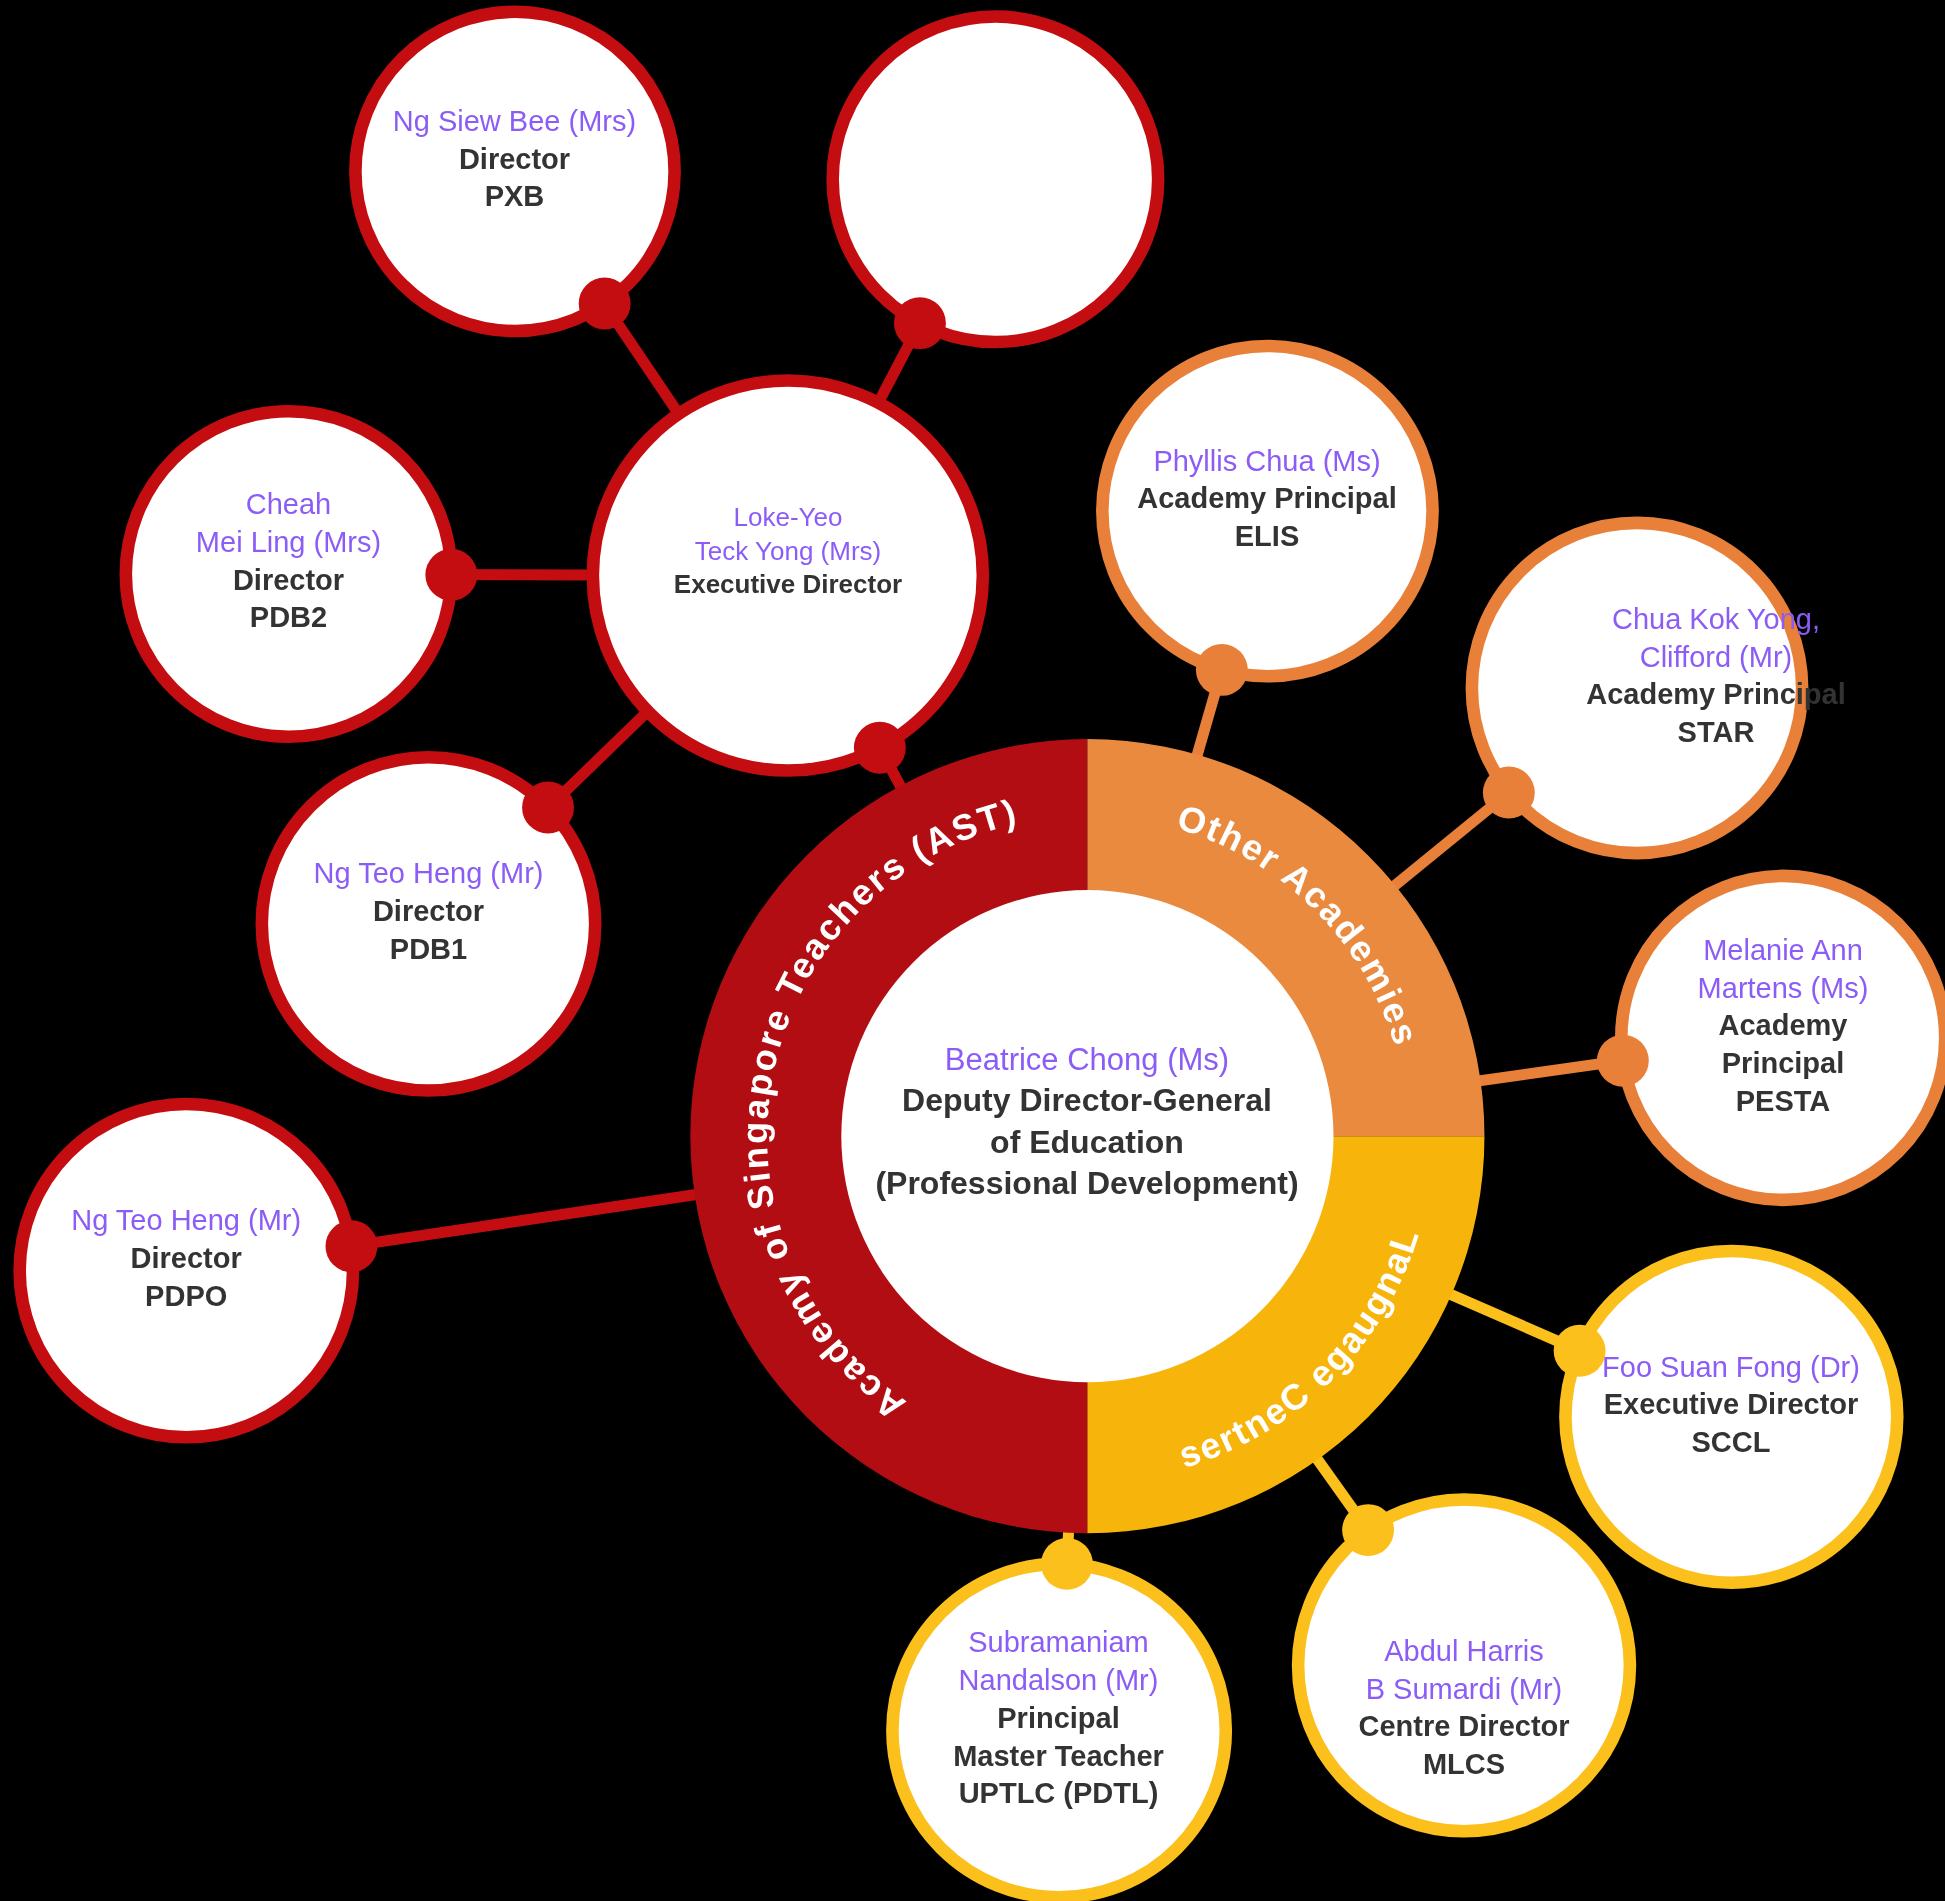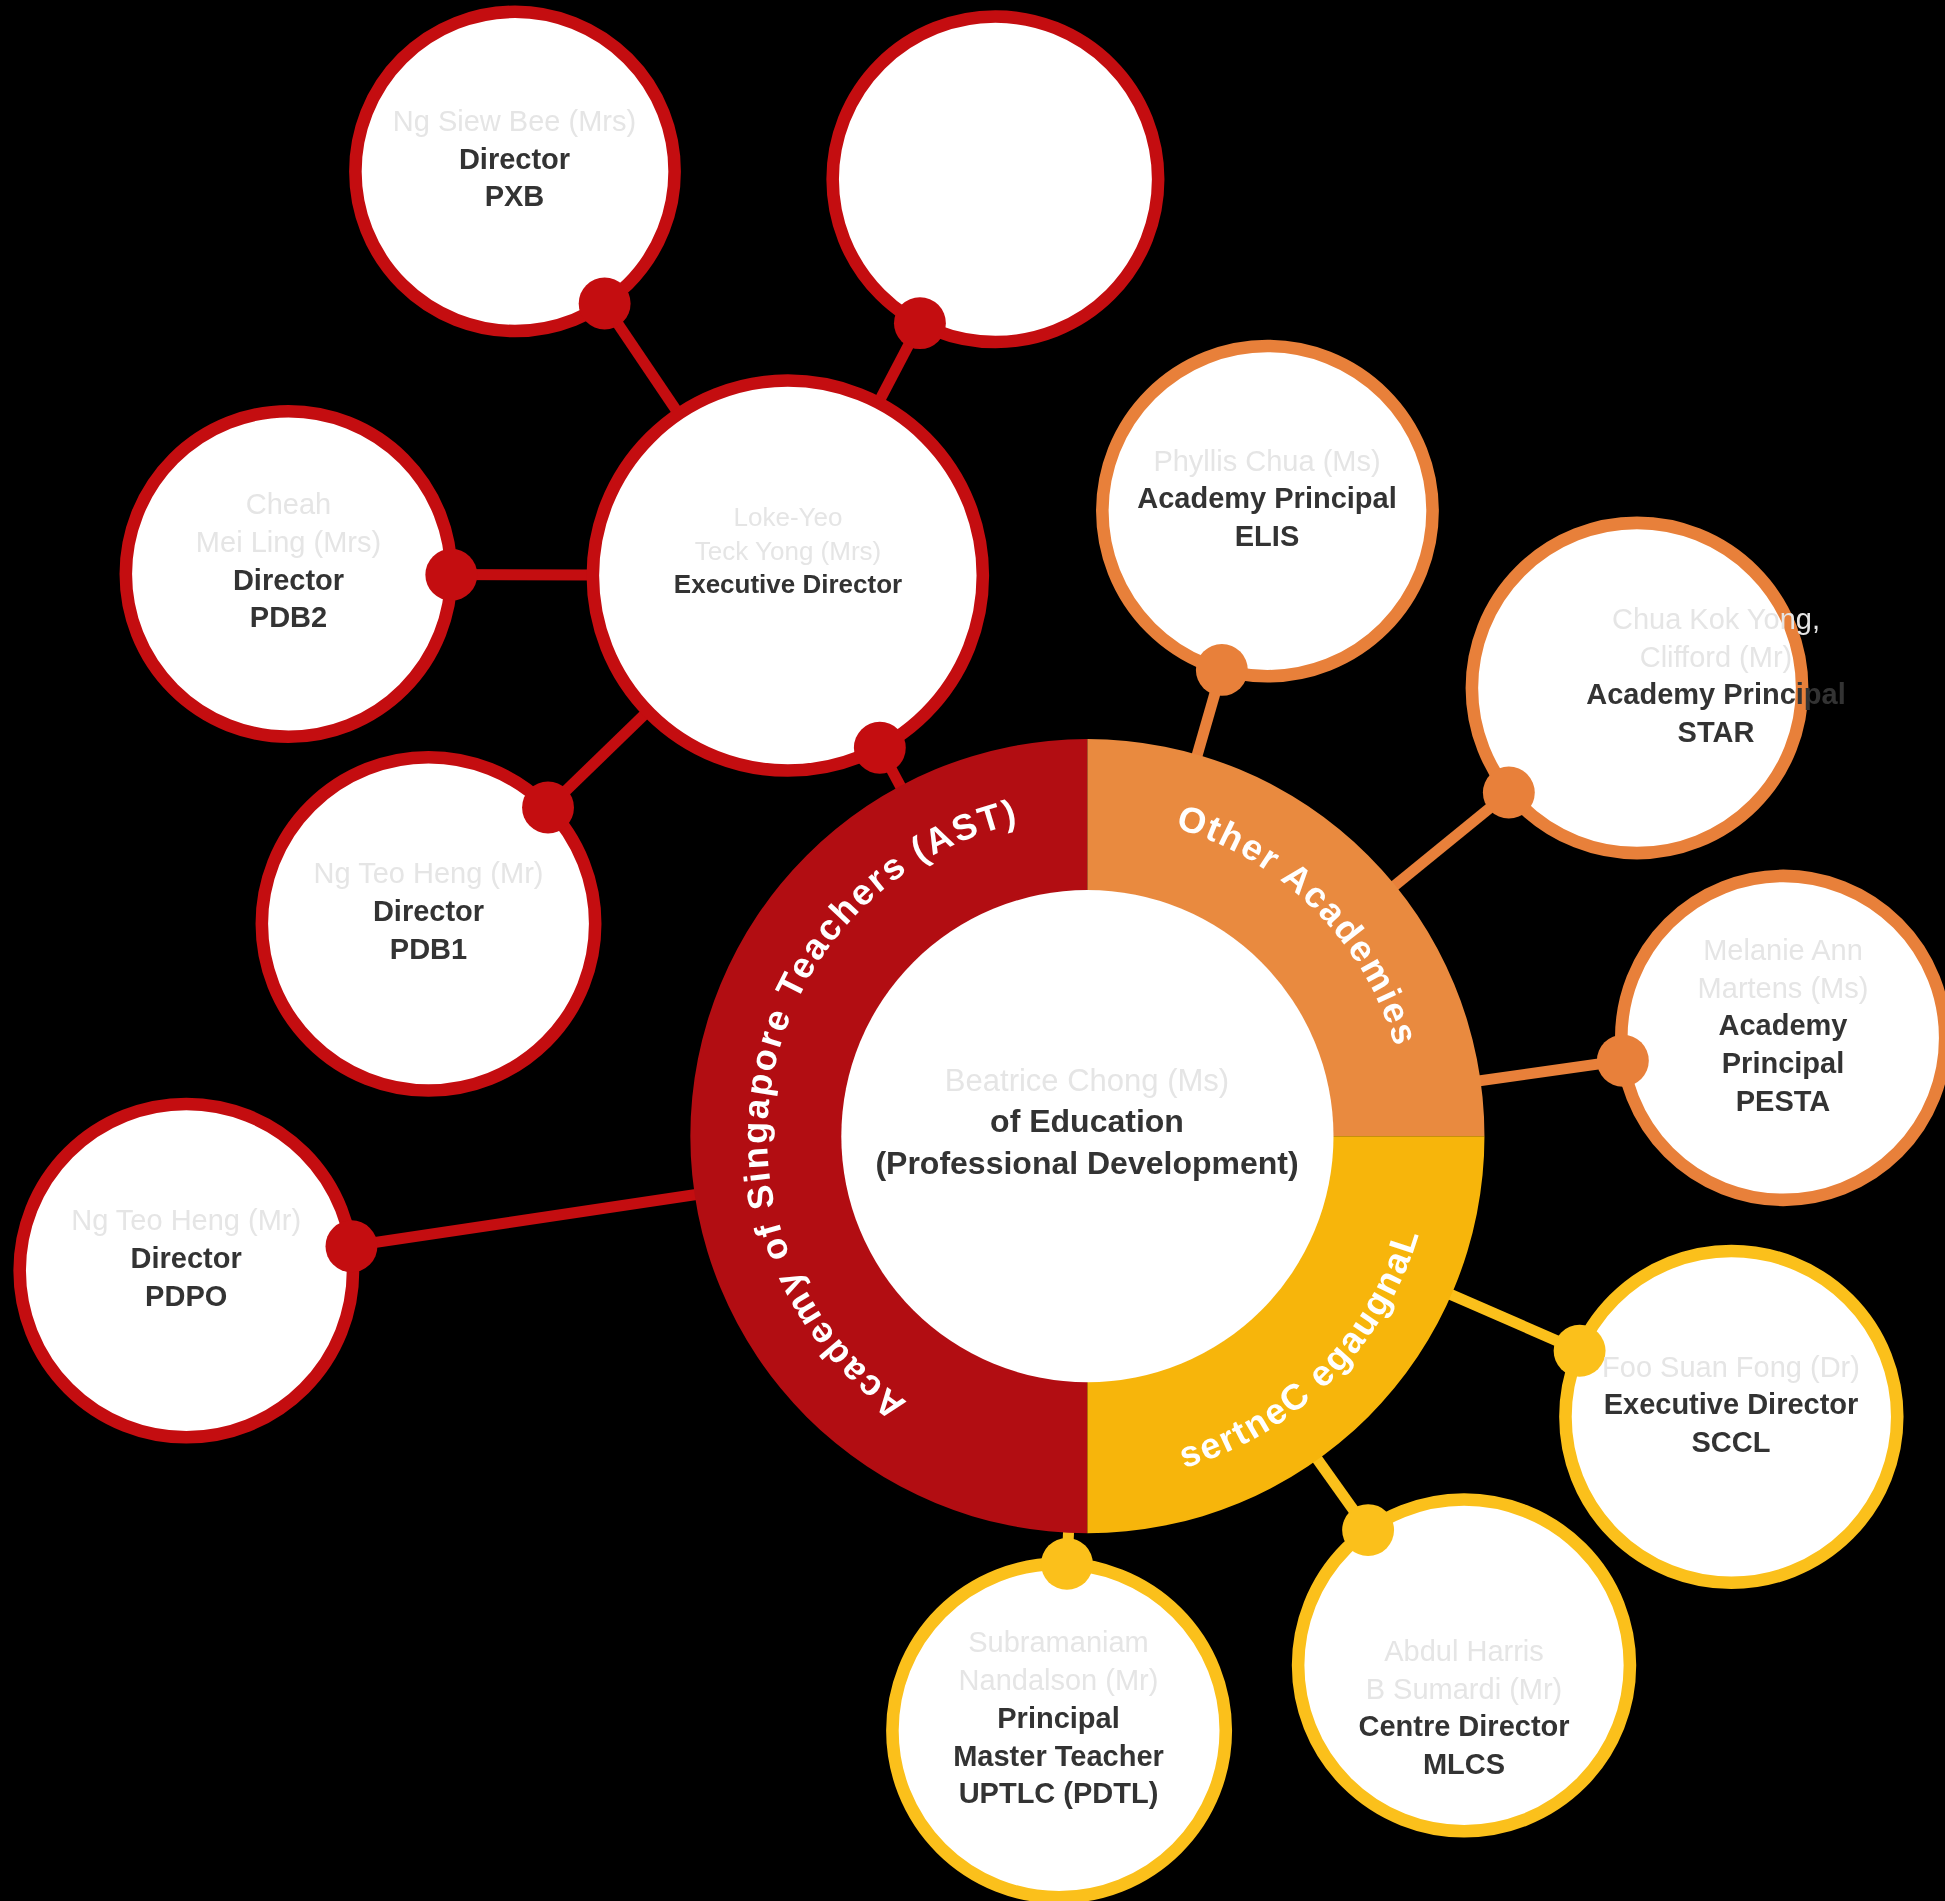--- a/index.html
+++ b/index.html
@@ -1,21 +1,21 @@
 <!DOCTYPE html>
 <html style="font-size:12.6px"><head>
 <meta charset="utf-8">
 <style>
   html,body{margin:0;padding:0;background:#000;}
   body{width:1946px;height:1902px;font-family:"Liberation Sans",sans-serif;}
   .stage{position:relative;width:1946px;height:1902px;overflow:hidden;}
   .stage > svg{position:absolute;left:0;top:0;}
   .label{position:absolute;display:flex;flex-direction:column;align-items:center;justify-content:center;
          text-align:center;padding-bottom:23.6px;box-sizing:border-box;pointer-events:none;}
-  .label .ln{font-size:29px;line-height:1.3;color:#e5e5e5;white-space:nowrap;}
+  .label .ln{font-size:29px;line-height:1.3;color:#8b5cf6;white-space:nowrap;}
   .label .ln.b{font-weight:700;color:#333333;}
   .label--lg .ln{font-size:26px;}
   .label--hub{padding-bottom:27px;justify-content:center;}
   .label--hub .ln{font-size:31px;}
   .label--hub .ln.b{font-size:32px;}
   .ring-label{font-weight:700;font-size:46px;letter-spacing:2.5px;}
   .ring-label--ast{letter-spacing:3px;}
   .connector{stroke-width:14;fill:none;}
   .node-circle{stroke-width:16;}
 </style>
@@ -152,18 +152,19 @@
   <div class="label" style="left:892px;top:1564px;width:333px;height:333px;">
       <div class="ln">Subramaniam</div>
       <div class="ln">Nandalson (Mr)</div>
       <div class="ln b">Principal</div>
       <div class="ln b">Master Teacher</div>
       <div class="ln b">UPTLC (PDTL)</div>
     </div>
 
   <div class="label label--hub" style="left:851px;top:900px;width:472px;height:472px;">
       <div class="ln">Beatrice Chong (Ms)</div>
+      <div class="ln b">Deputy Director-General</div>
       <div class="ln b">of Education</div>
       <div class="ln b">(Professional Development)</div>
     </div>
 
 </div>
 
 
 </body></html>

